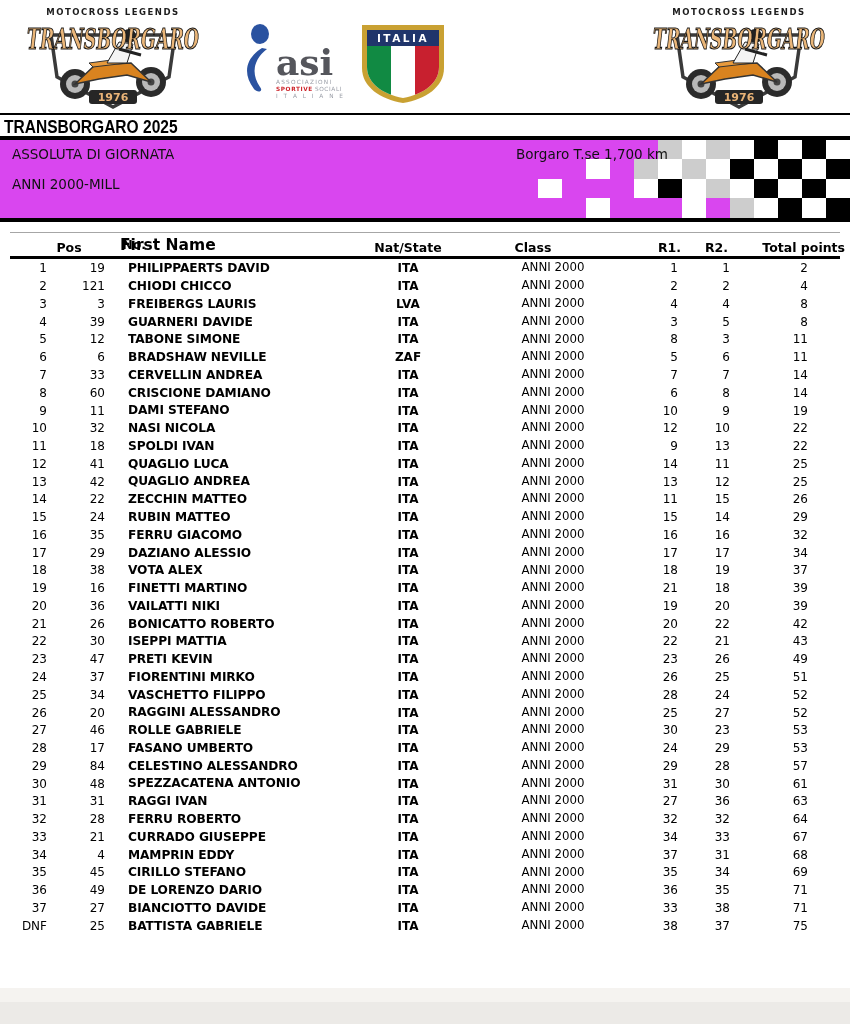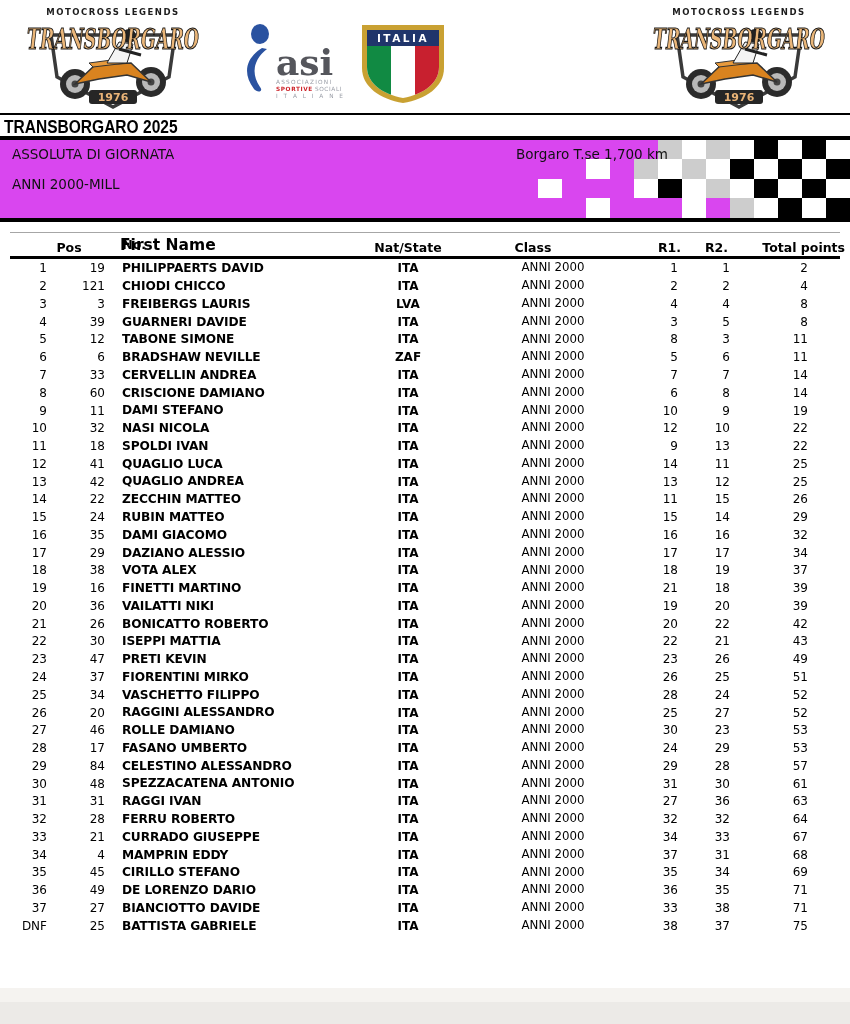--- a/index.html
+++ b/index.html
@@ -44,21 +44,21 @@
   .th-r2{left:694px;top:240px;width:34px;text-align:right;}
   .th-total{left:737px;top:240px;width:88px;text-align:right;margin-left:20px;}
   .rule4{position:absolute;top:256px;left:10px;width:830px;height:2.5px;background:#000;}
 
   #tbody{position:absolute;top:259.5px;left:10px;width:798px;}
   .trow{height:17.77px;display:grid;align-items:center;
         grid-template-columns:37px 58px 255px 96px 194px 28px 52px 78px;}
   .cell{font-size:12px;line-height:1;white-space:nowrap;}
   .c-pos{text-align:right;}
   .c-no{text-align:right;}
-  .c-name{text-align:left;padding-left:17px;font-weight:bold;font-size:12.2px;letter-spacing:-.1px;}
+  .c-name{text-align:left;padding-left:23px;font-weight:bold;font-size:12.2px;letter-spacing:-.1px;}
   .c-nat{text-align:center;font-weight:bold;}
   .c-class{text-align:center;font-size:11.8px;}
   .c-r1,.c-r2,.c-total{text-align:right;}
 
   
   .foot1{position:absolute;top:988px;left:0;width:850px;height:14px;background:#f5f3f0;}
   .foot2{position:absolute;top:1002px;left:0;width:850px;height:22px;background:#eceae7;}
 </style>
 </head>
 <body>
@@ -353,21 +353,21 @@
       <div class="cell c-name">RUBIN MATTEO</div>
       <div class="cell c-nat">ITA</div>
       <div class="cell c-class">ANNI 2000</div>
       <div class="cell c-r1">15</div>
       <div class="cell c-r2">14</div>
       <div class="cell c-total">29</div>
     </div>
     <div class="trow">
       <div class="cell c-pos">16</div>
       <div class="cell c-no">35</div>
-      <div class="cell c-name">DAMI GIACOMO</div>
+      <div class="cell c-name">FERRU GIACOMO</div>
       <div class="cell c-nat">ITA</div>
       <div class="cell c-class">ANNI 2000</div>
       <div class="cell c-r1">16</div>
       <div class="cell c-r2">16</div>
       <div class="cell c-total">32</div>
     </div>
     <div class="trow">
       <div class="cell c-pos">17</div>
       <div class="cell c-no">29</div>
       <div class="cell c-name">DAZIANO ALESSIO</div>
@@ -463,21 +463,21 @@
       <div class="cell c-name">RAGGINI ALESSANDRO</div>
       <div class="cell c-nat">ITA</div>
       <div class="cell c-class">ANNI 2000</div>
       <div class="cell c-r1">25</div>
       <div class="cell c-r2">27</div>
       <div class="cell c-total">52</div>
     </div>
     <div class="trow">
       <div class="cell c-pos">27</div>
       <div class="cell c-no">46</div>
-      <div class="cell c-name">ROLLE DAMIANO</div>
+      <div class="cell c-name">ROLLE GABRIELE</div>
       <div class="cell c-nat">ITA</div>
       <div class="cell c-class">ANNI 2000</div>
       <div class="cell c-r1">30</div>
       <div class="cell c-r2">23</div>
       <div class="cell c-total">53</div>
     </div>
     <div class="trow">
       <div class="cell c-pos">28</div>
       <div class="cell c-no">17</div>
       <div class="cell c-name">FASANO UMBERTO</div>

